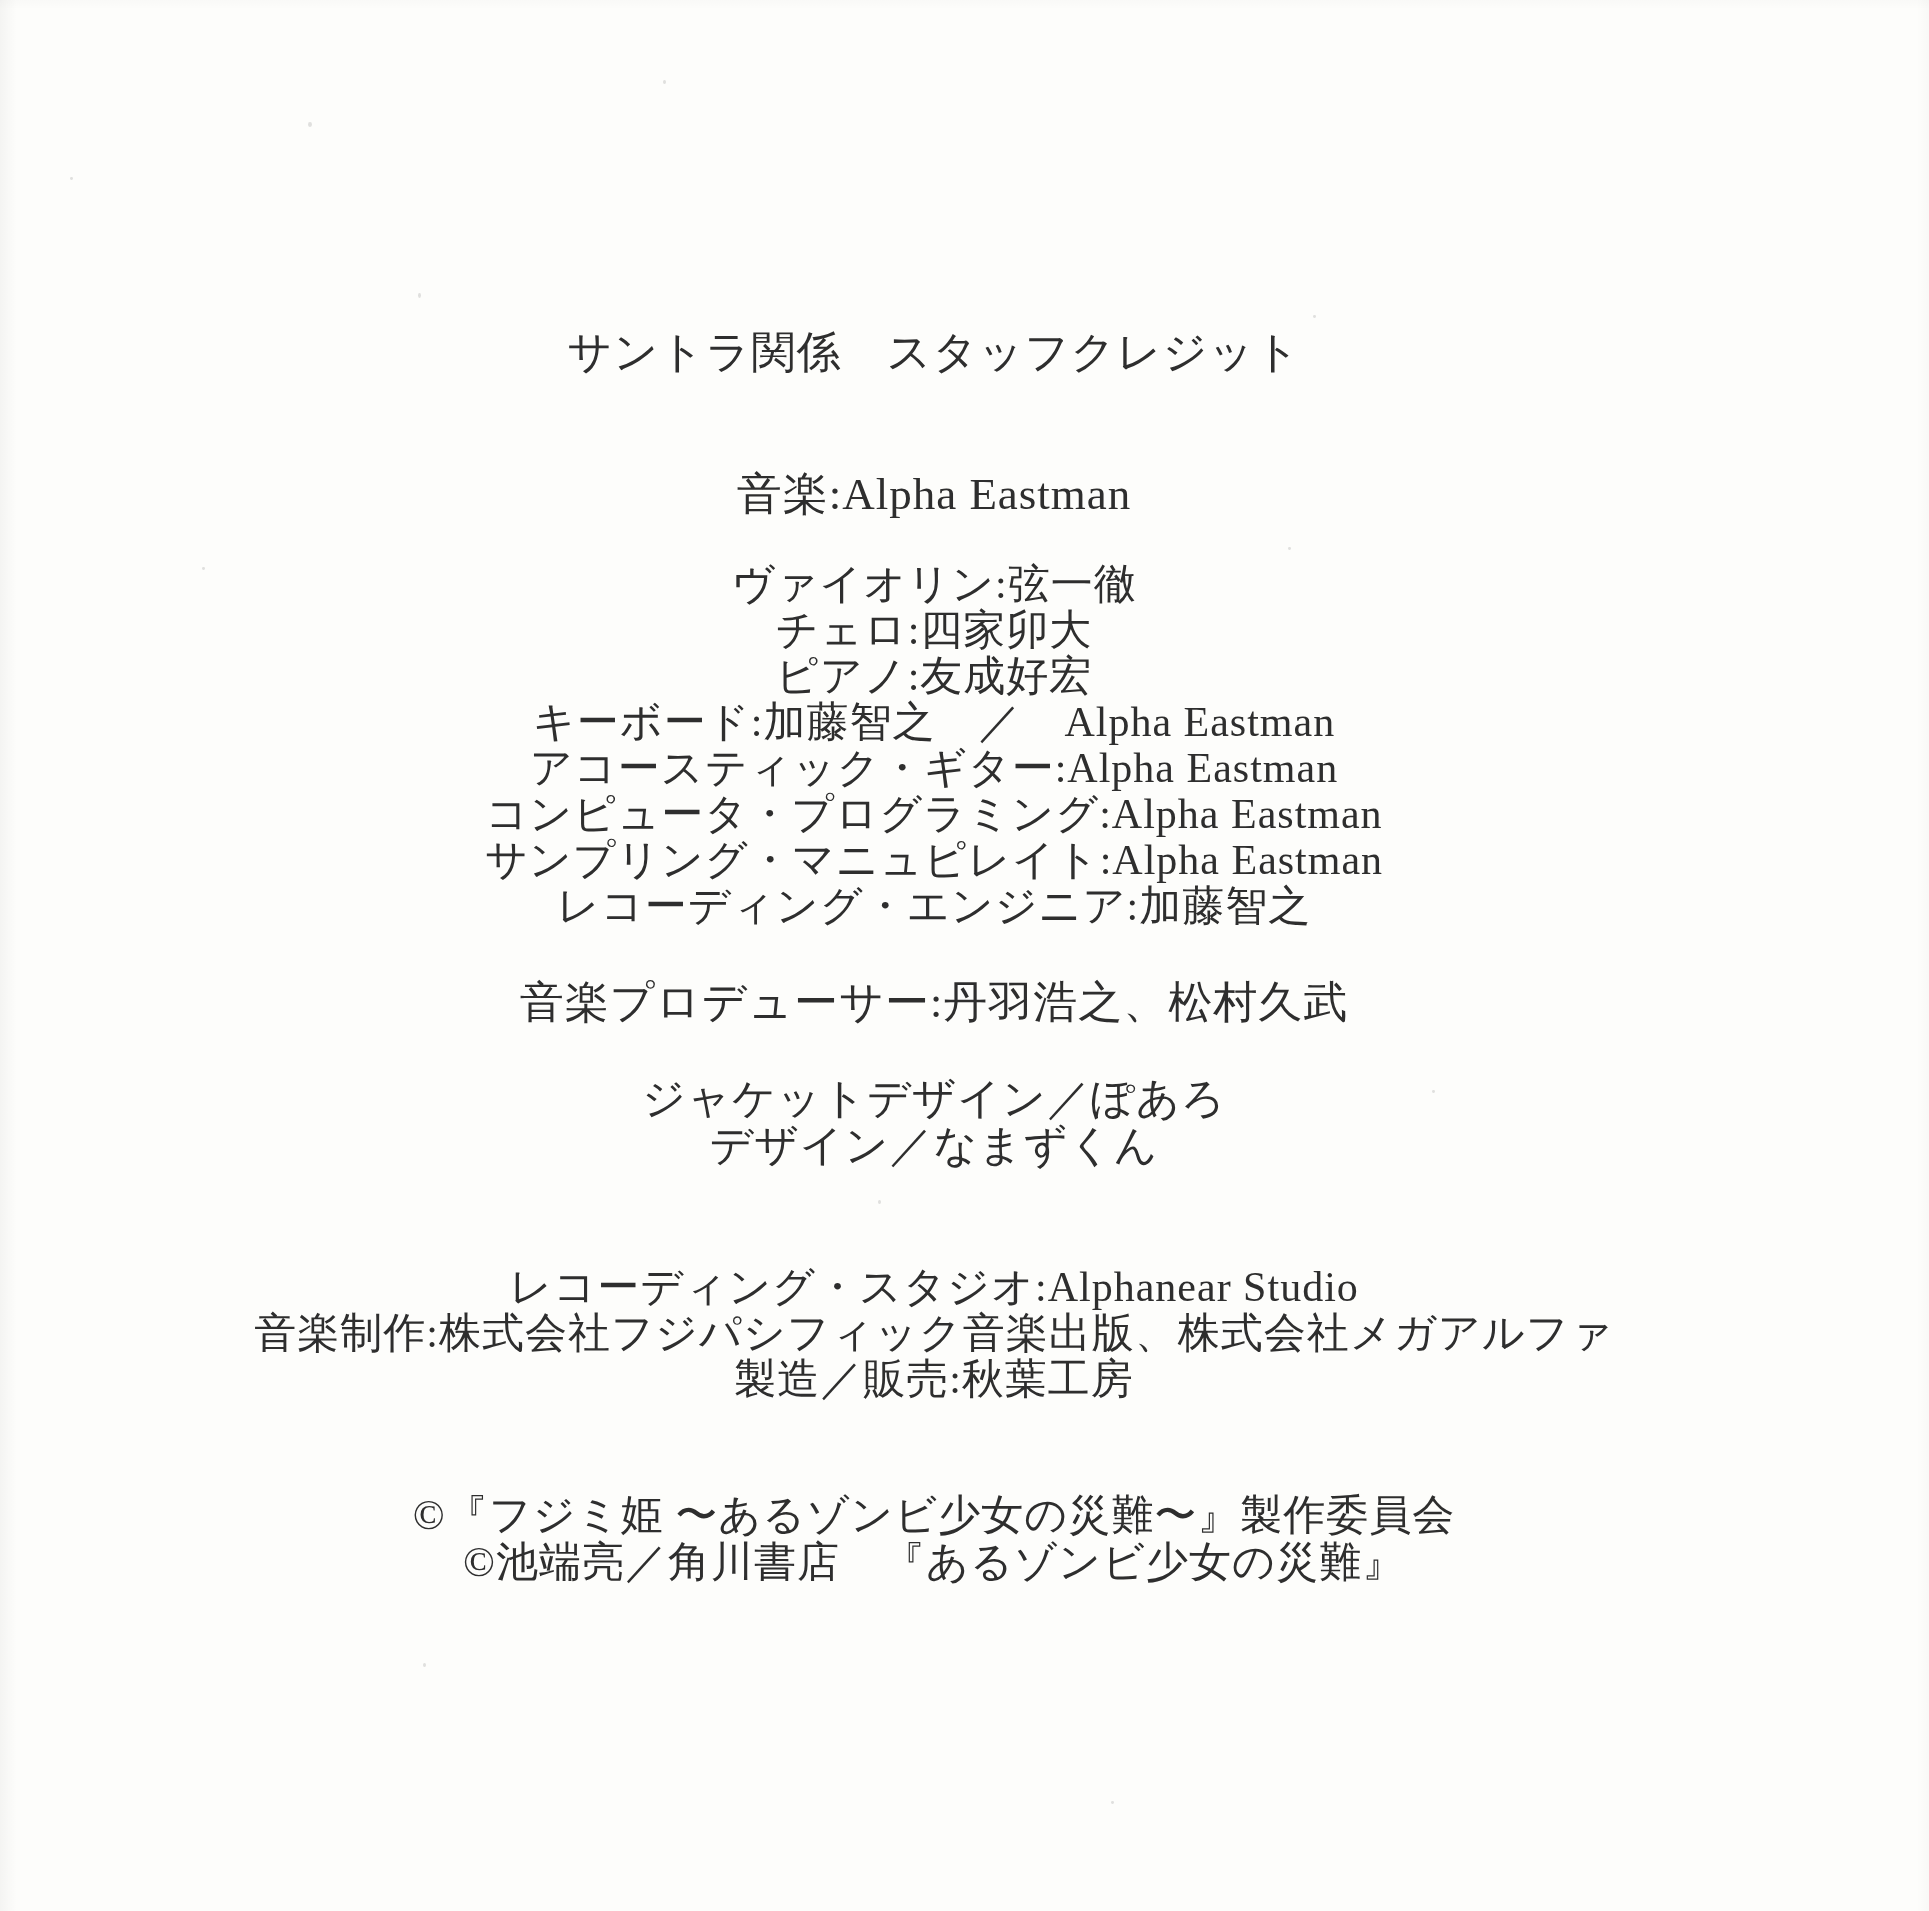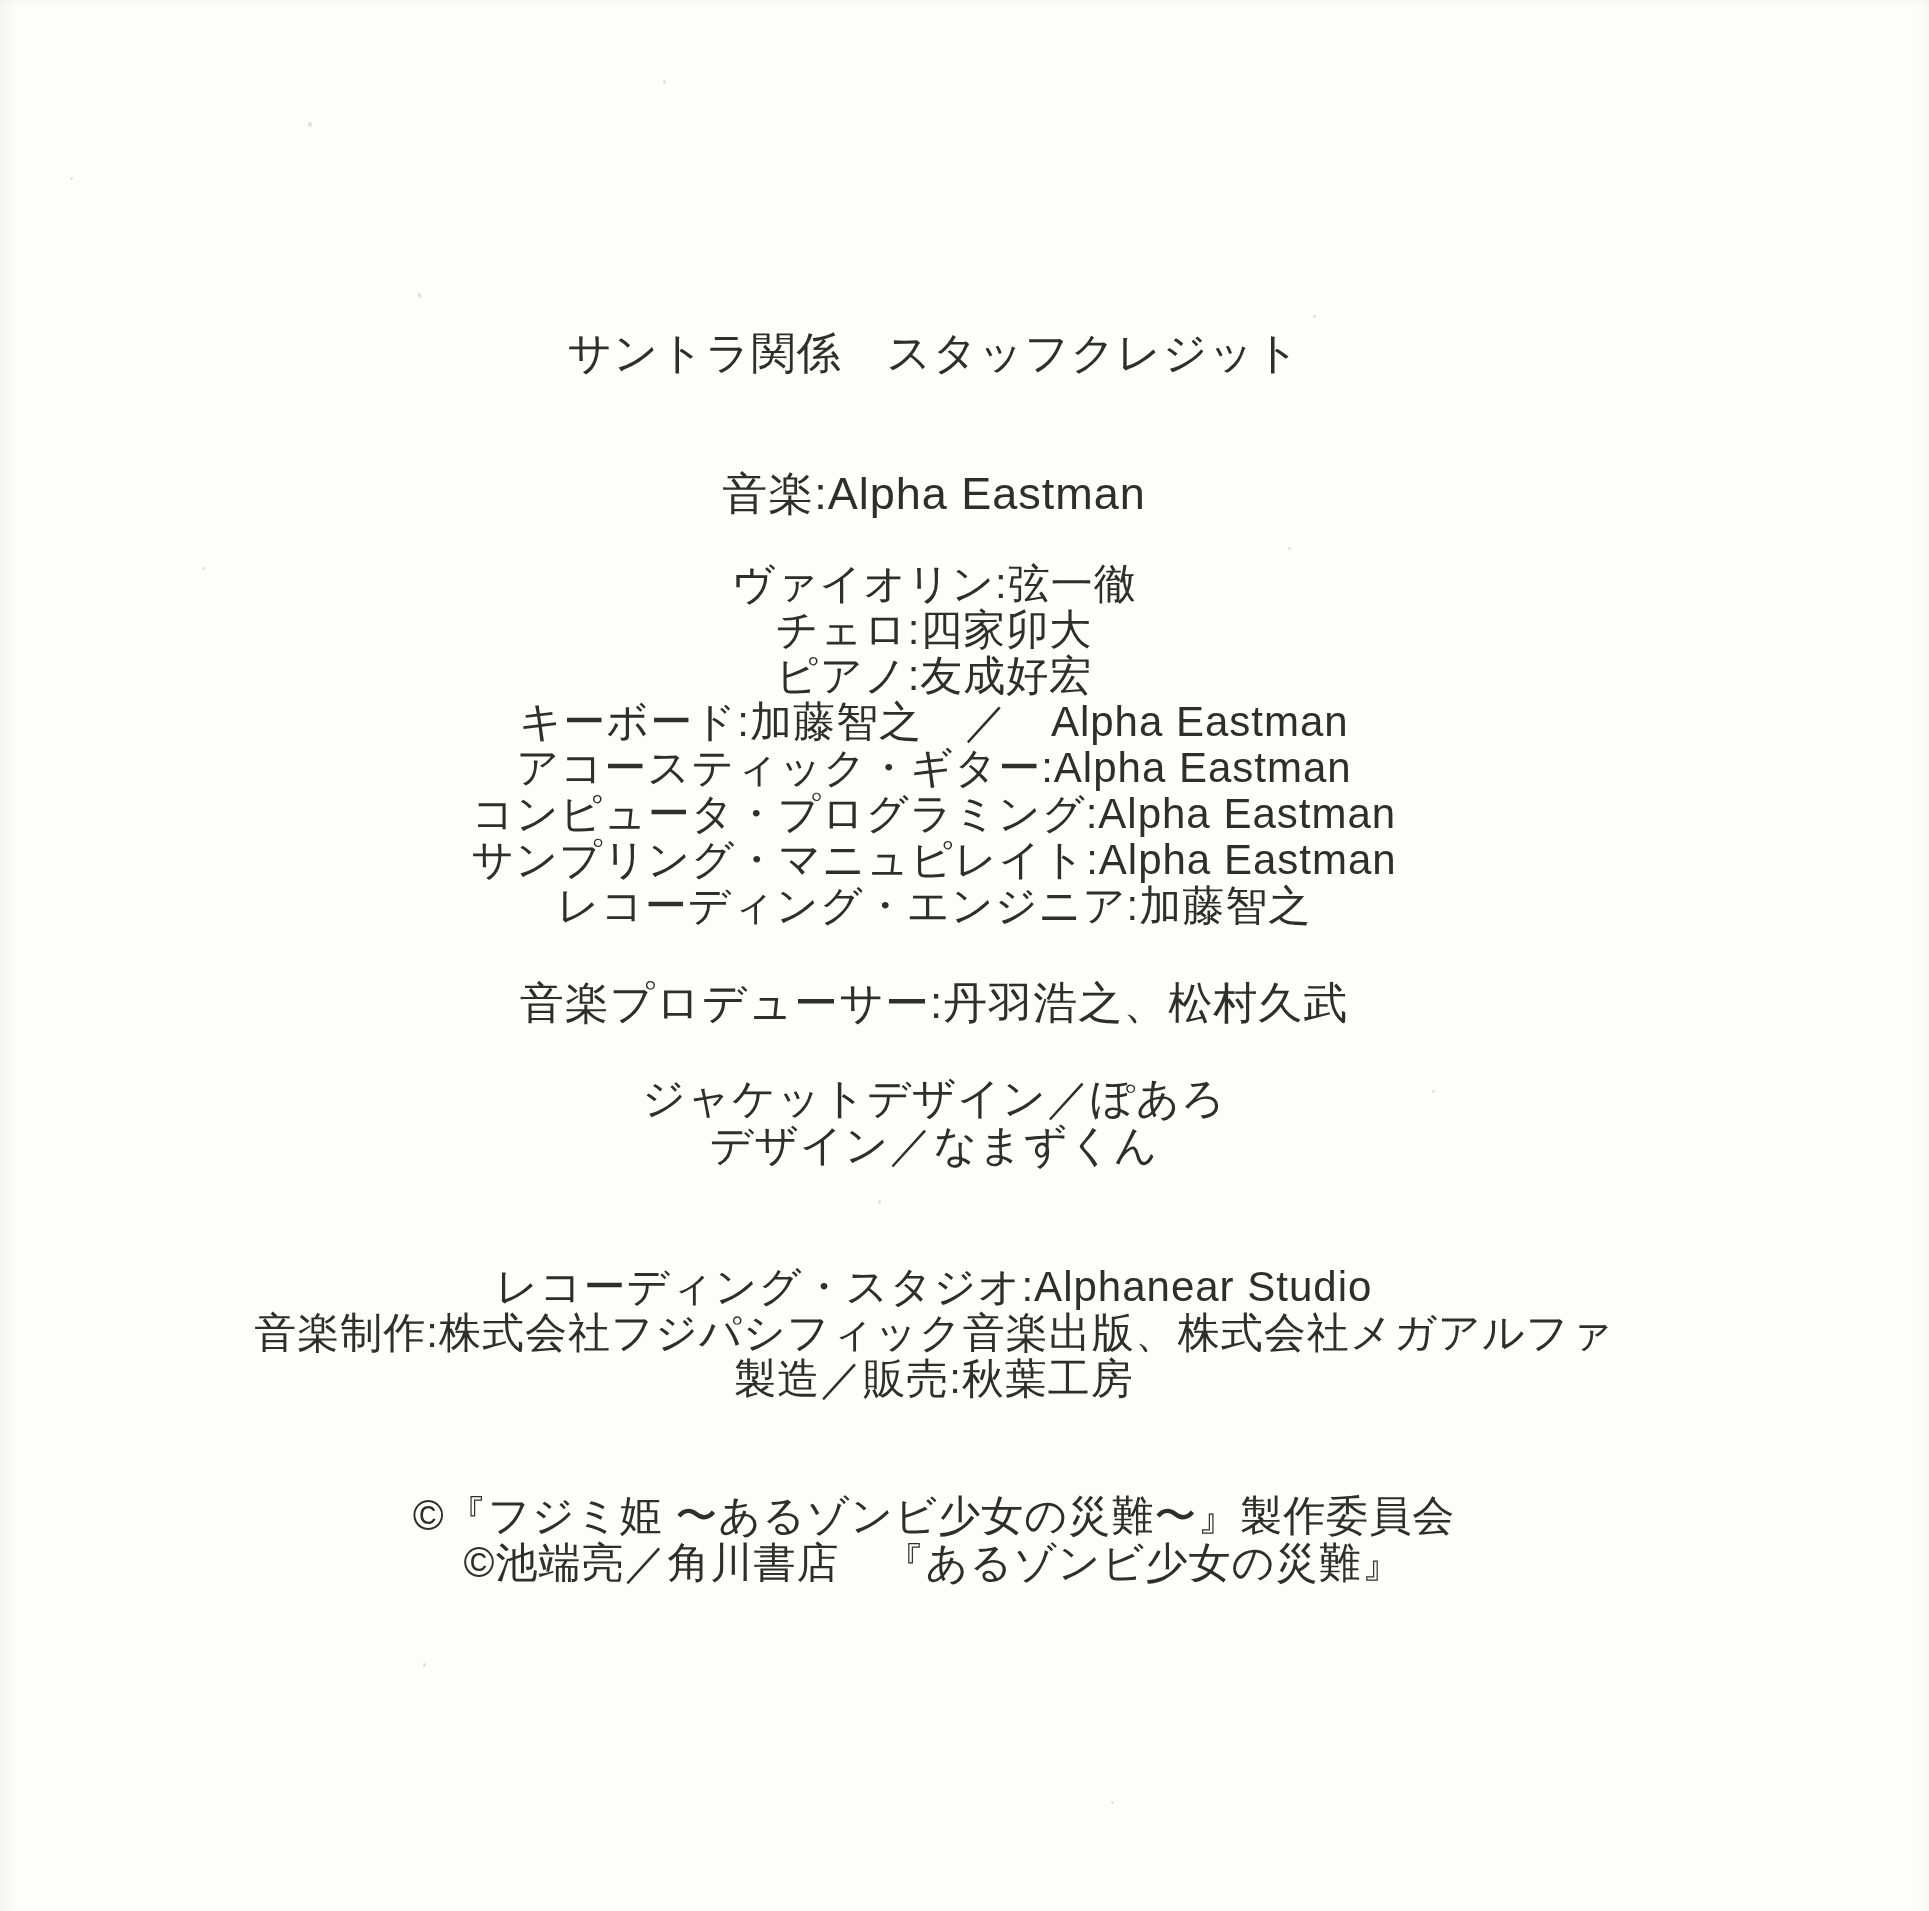--- a/index.html
+++ b/index.html
@@ -6,21 +6,21 @@
     margin: 0;
     padding: 0;
     background: #ffffff;
   }
   .scan-page {
     position: relative;
     width: 1930px;
     height: 1912px;
     background: #fdfdfb;
     overflow: hidden;
-    font-family: Liberation Sans, sans-serif;
+    font-family: Liberation Serif, serif;
     color: #2e2e2e;
   }
   
   .scan-page::before {
     content: "";
     position: absolute;
     inset: 0;
     background:
       linear-gradient(to right, rgba(0,0,0,0.035), rgba(0,0,0,0) 17px),
       linear-gradient(to left, rgba(0,0,0,0.02), rgba(0,0,0,0) 13.4px),

